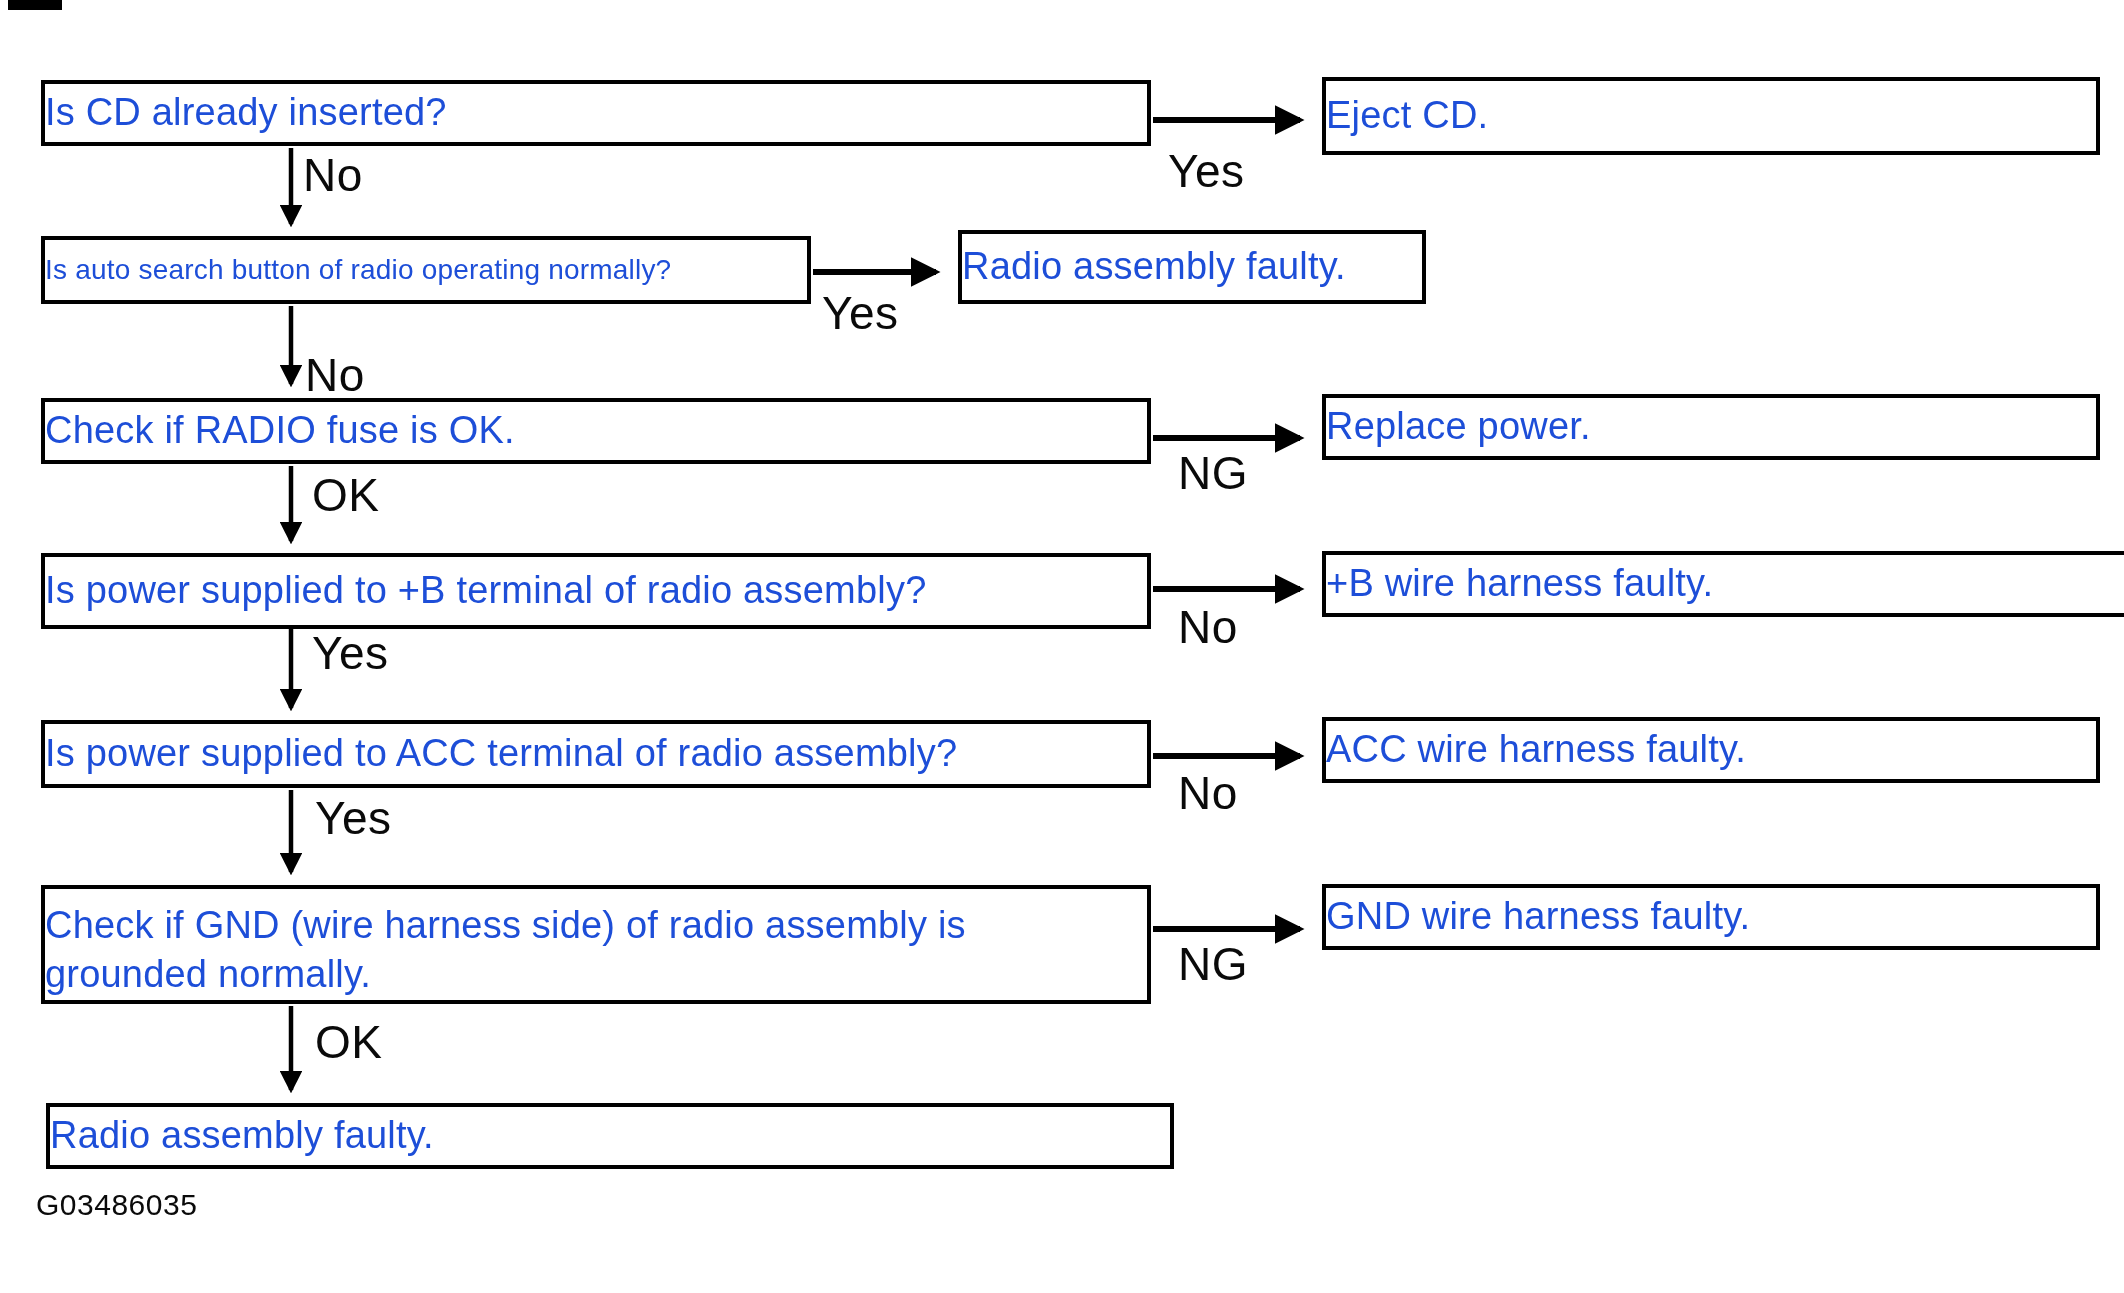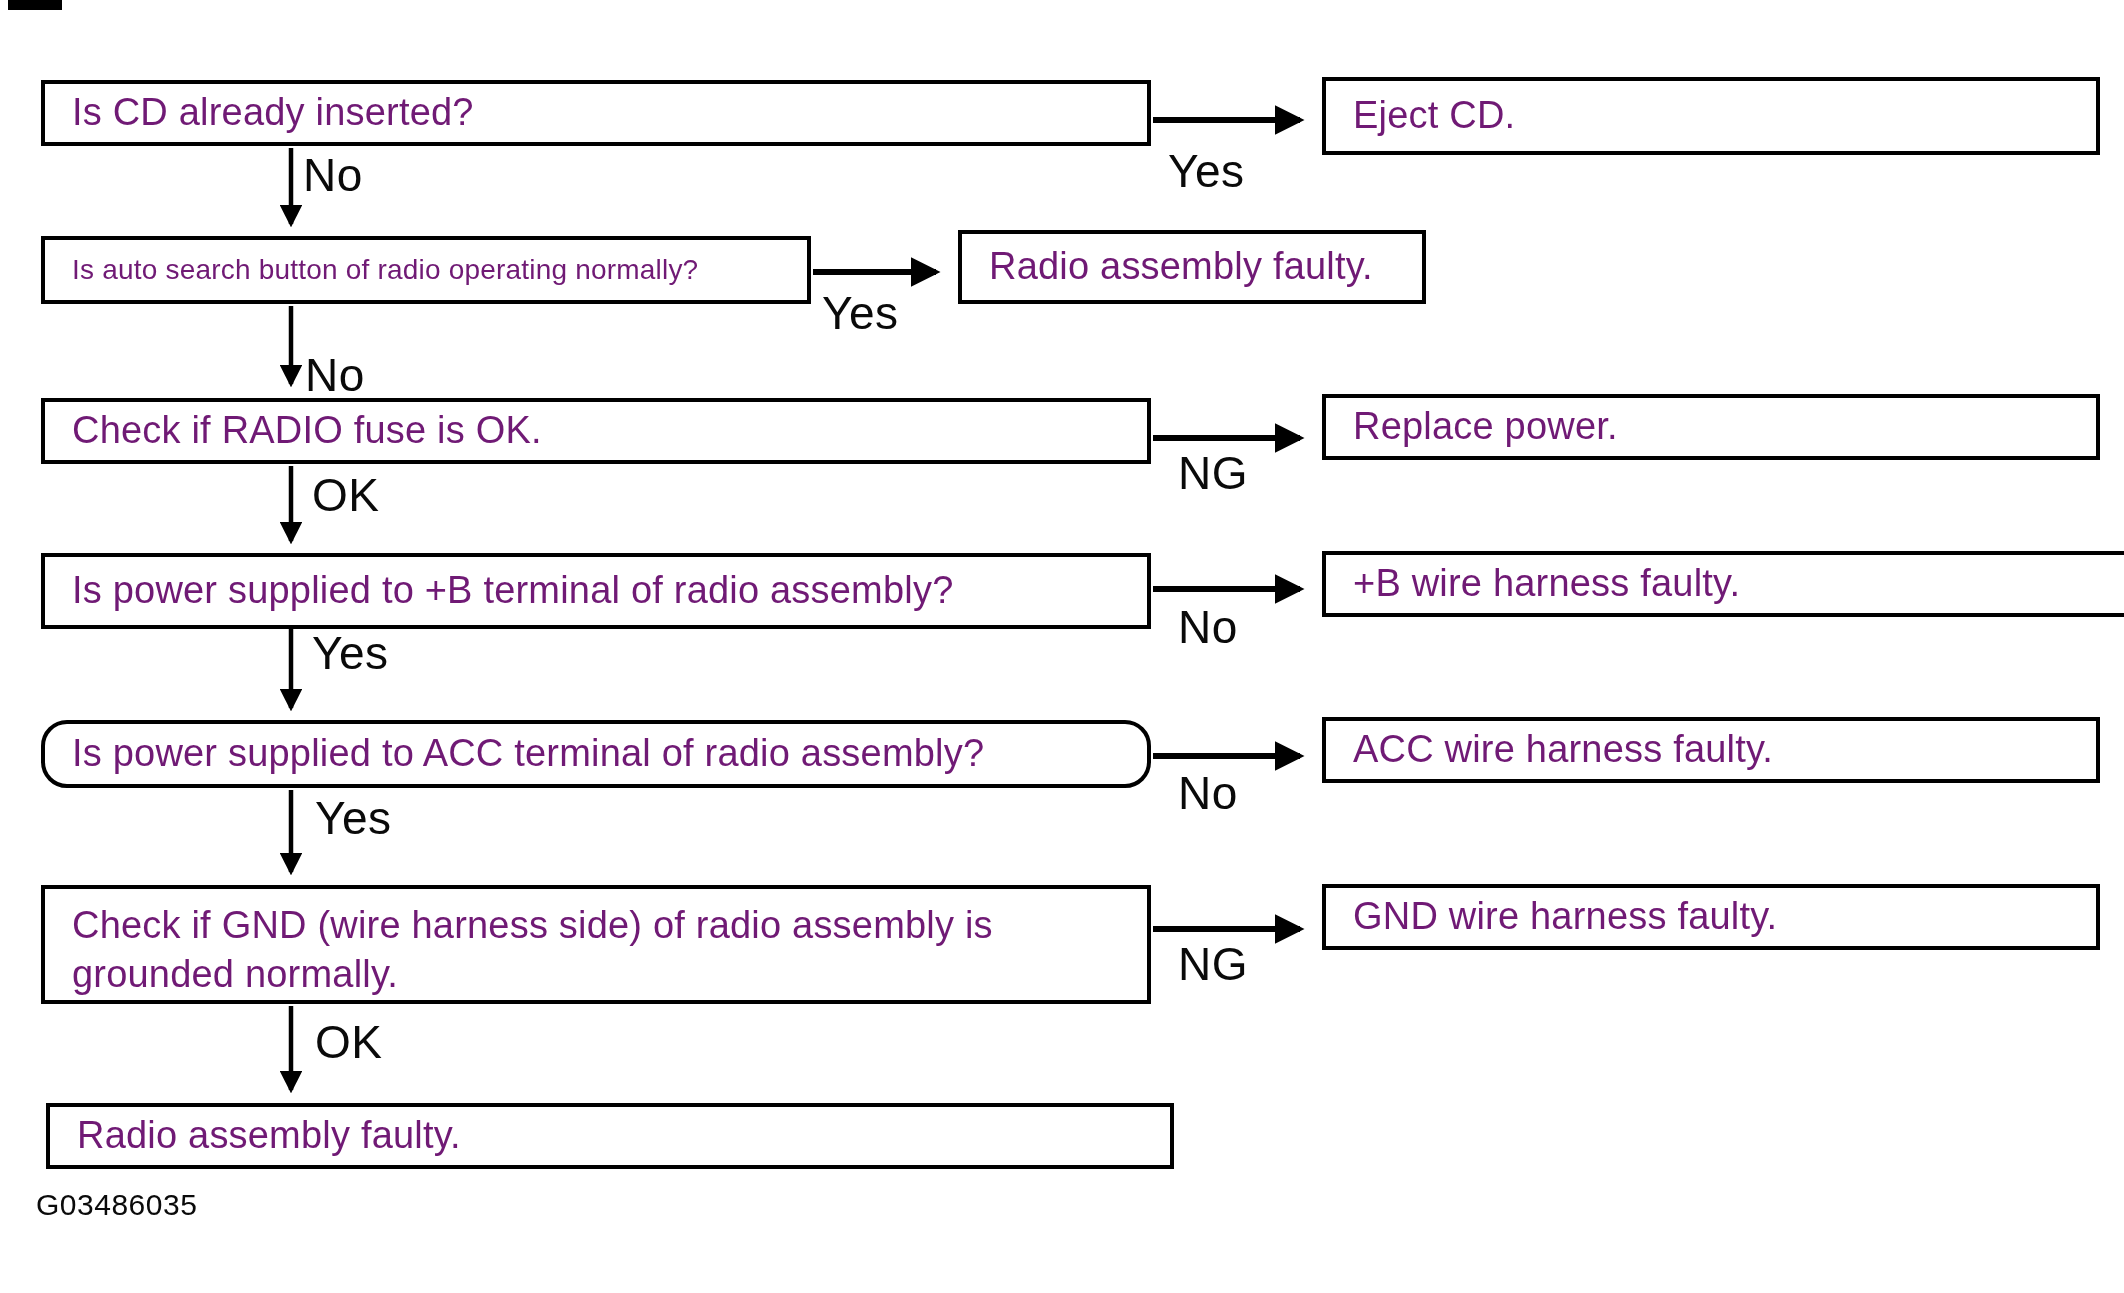--- a/index.html
+++ b/index.html
@@ -27,27 +27,26 @@
   .node {
     position: absolute;
     background: #ffffff;
     border: 4px solid #000000;
     box-sizing: border-box;
     display: flex;
     align-items: center;
   }
   .node .txt {
     display: block;
-    padding-left: 27px;
     padding-right: 10px;
     font-size: 38px;
     line-height: 1.3;
     letter-spacing: 0.2px;
     white-space: pre-line;
-    color: #701a75;
+    color: #1d4ed8;
   }
   .node.small-text .txt {
     font-size: 28px;
   }
   .node.two-line {
     align-items: flex-start;
   }
   .node.two-line .txt {
     padding-top: 12px;
   }
@@ -114,21 +113,21 @@
   </div>
 
   <div class="node" style="left:41px; top:398px; width:1110px; height:66px;">
     <span class="txt">Check if RADIO fuse is OK.</span>
   </div>
 
   <div class="node" style="left:41px; top:553px; width:1110px; height:76px;">
     <span class="txt">Is power supplied to +B terminal of radio assembly?</span>
   </div>
 
-  <div class="node" style="left:41px; top:720px; width:1110px; height:68px;border-radius:26px;">
+  <div class="node" style="left:41px; top:720px; width:1110px; height:68px;">
     <span class="txt">Is power supplied to ACC terminal of radio assembly?</span>
   </div>
 
   <div class="node two-line" style="left:41px; top:885px; width:1110px; height:119px;">
     <span class="txt">Check if GND (wire harness side) of radio assembly is
 grounded normally.</span>
   </div>
 
   <div class="node" style="left:46px; top:1103px; width:1128px; height:66px;">
     <span class="txt">Radio assembly faulty.</span>

